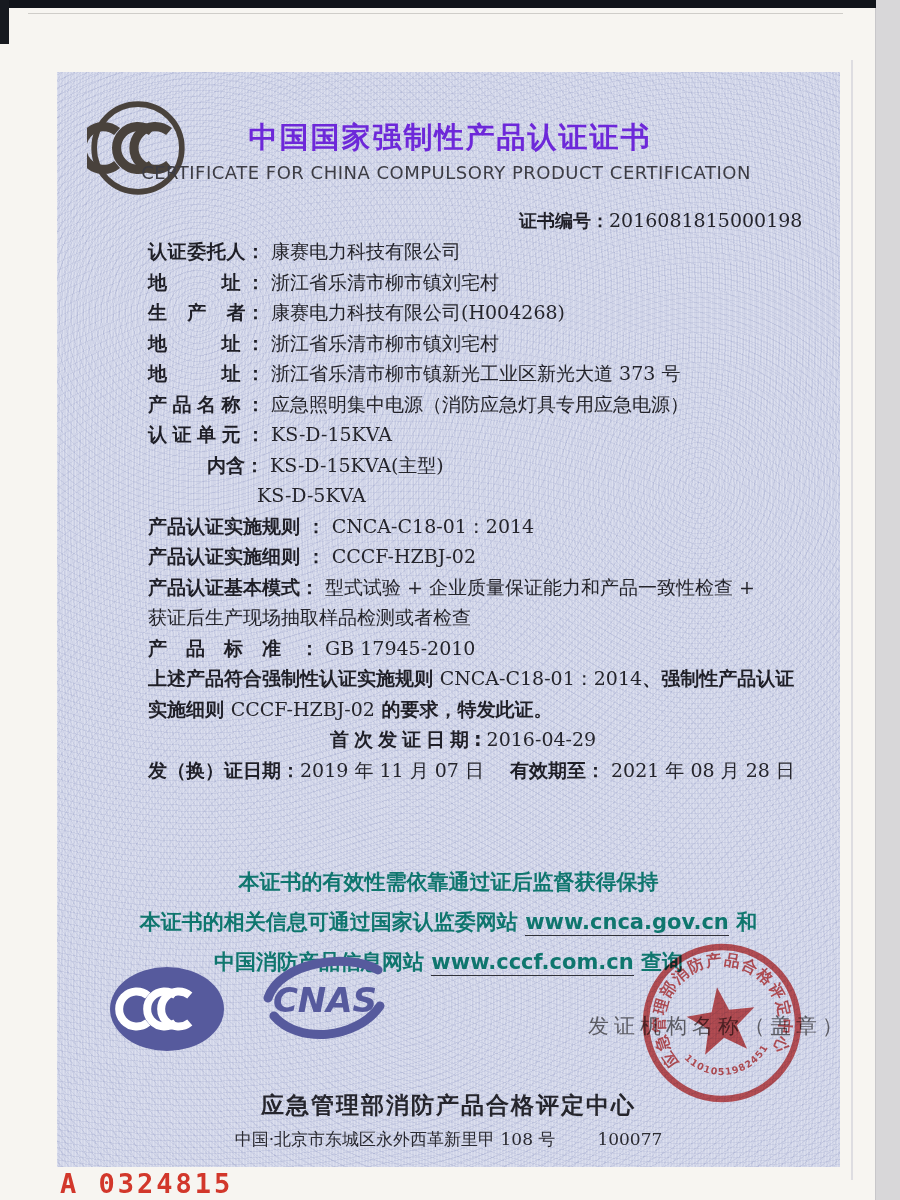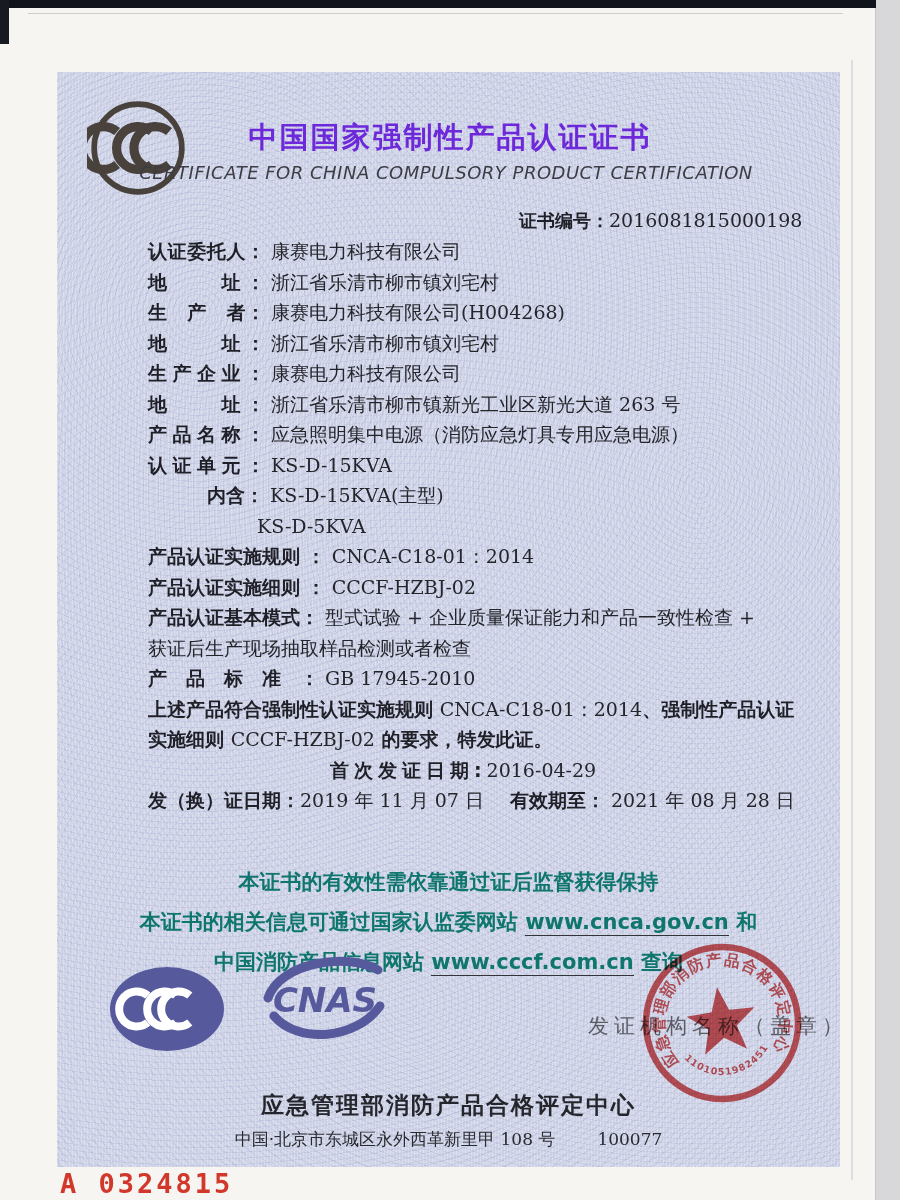--- a/index.html
+++ b/index.html
@@ -17,21 +17,21 @@
          background-image:
            repeating-radial-gradient(circle at 18% 22%, rgba(108,118,174,.13) 0 1px, rgba(255,255,255,0) 1px 6px),
            repeating-radial-gradient(circle at 82% 38%, rgba(108,118,174,.11) 0 1px, rgba(255,255,255,0) 1px 5px),
            repeating-radial-gradient(circle at 45% 85%, rgba(108,118,174,.10) 0 1px, rgba(255,255,255,0) 1px 7px),
            repeating-linear-gradient(90deg, rgba(255,255,255,.22) 0 1px, rgba(255,255,255,0) 1px 3px);}
 
   .abs{position:absolute;}
   .title{left:0;top:118px;width:900px;text-align:center;font-size:29px;font-weight:700;
          letter-spacing:2px;color:#6d28d9;}
   .subtitle{left:0;top:162px;width:892px;text-align:center;font-size:18px;font-weight:400;
-            letter-spacing:.5px;color:#3c3c44;font-style:italic;}
+            letter-spacing:.5px;color:#3c3c44;}
   .certno{left:519px;top:209px;font-size:18px;white-space:nowrap;}
   .certno .num{font-family:"DejaVu Serif",serif;font-size:19px;}
 
   .flow{left:148px;top:236px;width:680px;}
   .row{height:30.5px;line-height:30.5px;white-space:nowrap;font-size:19px;}
   .lbl{font-weight:700;font-family:"DejaVu Sans",sans-serif;color:#1f1f27;}
   .lblJ{display:inline-block;width:117px;text-align:justify;text-align-last:justify;
         font-weight:700;font-family:"DejaVu Sans",sans-serif;color:#1f1f27;vertical-align:top;}
   .val{font-family:"DejaVu Serif",serif;color:#24242b;}
   .ind1{padding-left:59px;}
@@ -91,22 +91,21 @@
 
   <div class="abs certno">
     <span class="lbl">证书编号：</span><span class="num">2016081815000198</span>
   </div>
 
   <div class="abs flow">
     <div class="row"><span class="lblJ">认证委托人：</span> <span class="val">康赛电力科技有限公司</span></div>
     <div class="row"><span class="lblJ">地　　址：</span> <span class="val">浙江省乐清市柳市镇刘宅村</span></div>
     <div class="row"><span class="lblJ">生　产　者：</span> <span class="val">康赛电力科技有限公司(H004268)</span></div>
     <div class="row"><span class="lblJ">地　　址：</span> <span class="val">浙江省乐清市柳市镇刘宅村</span></div>
-    <div class="row"><span class="lblJ">生产企业：</span> <span class="val">康赛电力科技有限公司</span></div>
-    <div class="row"><span class="lblJ">地　　址：</span> <span class="val">浙江省乐清市柳市镇新光工业区新光大道 263 号</span></div>
+    <div class="row"><span class="lblJ">地　　址：</span> <span class="val">浙江省乐清市柳市镇新光工业区新光大道 373 号</span></div>
     <div class="row"><span class="lblJ">产品名称：</span> <span class="val">应急照明集中电源（消防应急灯具专用应急电源）</span></div>
     <div class="row"><span class="lblJ">认证单元：</span> <span class="val">KS-D-15KVA</span></div>
     <div class="row ind1"><span class="lbl">内含：</span> <span class="val">KS-D-15KVA(主型)</span></div>
     <div class="row ind2"><span class="val">KS-D-5KVA</span></div>
     <div class="row"><span class="lbl">产品认证实施规则 ：</span> <span class="val">CNCA-C18-01：2014</span></div>
     <div class="row"><span class="lbl">产品认证实施细则 ：</span> <span class="val">CCCF-HZBJ-02</span></div>
     <div class="row"><span class="lbl">产品认证基本模式：</span> <span class="val">型式试验 + 企业质量保证能力和产品一致性检查 +</span></div>
     <div class="row"><span class="val">获证后生产现场抽取样品检测或者检查</span></div>
     <div class="row"><span class="lbl">产　品　标　准　：</span> <span class="val">GB 17945-2010</span></div>
     <div class="row">

